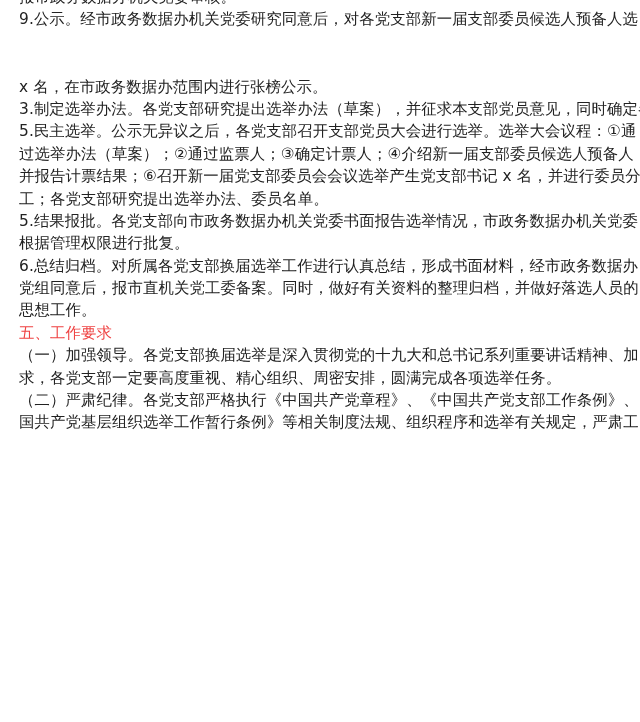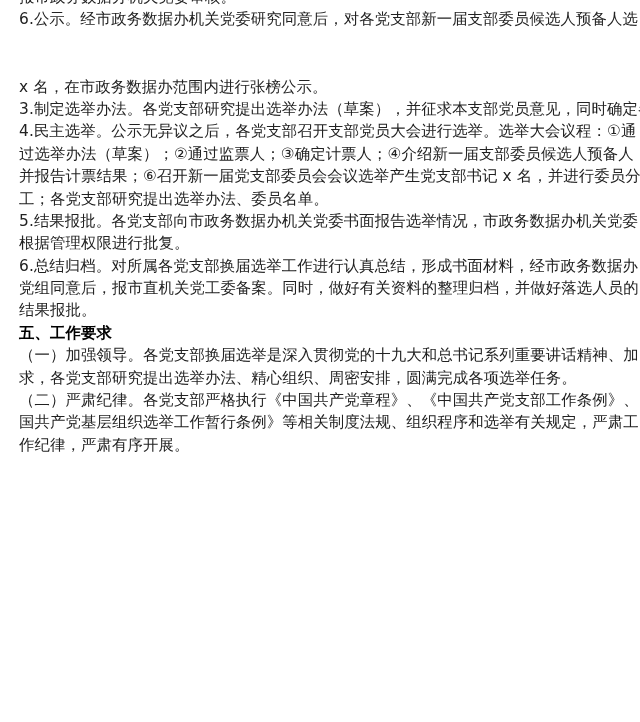--- a/index.html
+++ b/index.html
@@ -26,66 +26,65 @@
     }
     .line {
       white-space: nowrap;
       height: 22.4px;
       overflow: visible;
     }
     .gap {
       height: 44.8px;
     }
     .heading {
-      font-weight: bold;
-      color: #000000;
+      font-weight: normal;
+      color: #ef4444;
     }
   </style>
 </head>
 <body>
 
 <div class="doc">
 
   <div class="line">报市政务数据办机关党委审核。</div>
 
   <div class="para">
-    <div class="line">6.公示。经市政务数据办机关党委研究同意后，对各党支部新一届支部委员候选人预备人选</div>
+    <div class="line">9.公示。经市政务数据办机关党委研究同意后，对各党支部新一届支部委员候选人预备人选</div>
     <div class="gap"></div>
     <div class="line">x 名，在市政务数据办范围内进行张榜公示。</div>
   </div>
 
   <div class="para">
     <div class="line">3.制定选举办法。各党支部研究提出选举办法（草案），并征求本支部党员意见，同时确定各</div>
   </div>
 
   <div class="para">
-    <div class="line">4.民主选举。公示无异议之后，各党支部召开支部党员大会进行选举。选举大会议程：①通</div>
+    <div class="line">5.民主选举。公示无异议之后，各党支部召开支部党员大会进行选举。选举大会议程：①通</div>
     <div class="line">过选举办法（草案）；②通过监票人；③确定计票人；④介绍新一届支部委员候选人预备人</div>
     <div class="line">并报告计票结果；⑥召开新一届党支部委员会会议选举产生党支部书记 x 名，并进行委员分</div>
     <div class="line">工；各党支部研究提出选举办法、委员名单。</div>
   </div>
 
   <div class="para">
     <div class="line">5.结果报批。各党支部向市政务数据办机关党委书面报告选举情况，市政务数据办机关党委</div>
     <div class="line">根据管理权限进行批复。</div>
   </div>
 
   <div class="para">
     <div class="line">6.总结归档。对所属各党支部换届选举工作进行认真总结，形成书面材料，经市政务数据办</div>
     <div class="line">党组同意后，报市直机关党工委备案。同时，做好有关资料的整理归档，并做好落选人员的</div>
-    <div class="line">结果报批。</div>
+    <div class="line">思想工作。</div>
   </div>
 
   <div class="line heading">五、工作要求</div>
 
   <div class="para">
     <div class="line">（一）加强领导。各党支部换届选举是深入贯彻党的十九大和总书记系列重要讲话精神、加</div>
-    <div class="line">求，各党支部研究提出选举办法、精心组织、周密安排，圆满完成各项选举任务。</div>
+    <div class="line">求，各党支部一定要高度重视、精心组织、周密安排，圆满完成各项选举任务。</div>
   </div>
 
   <div class="para">
     <div class="line">（二）严肃纪律。各党支部严格执行《中国共产党章程》、《中国共产党支部工作条例》、《中</div>
     <div class="line">国共产党基层组织选举工作暂行条例》等相关制度法规、组织程序和选举有关规定，严肃工</div>
-    <div class="line">作纪律，严肃有序开展。</div>
   </div>
 
 
 </div>
 
 </body></html>

